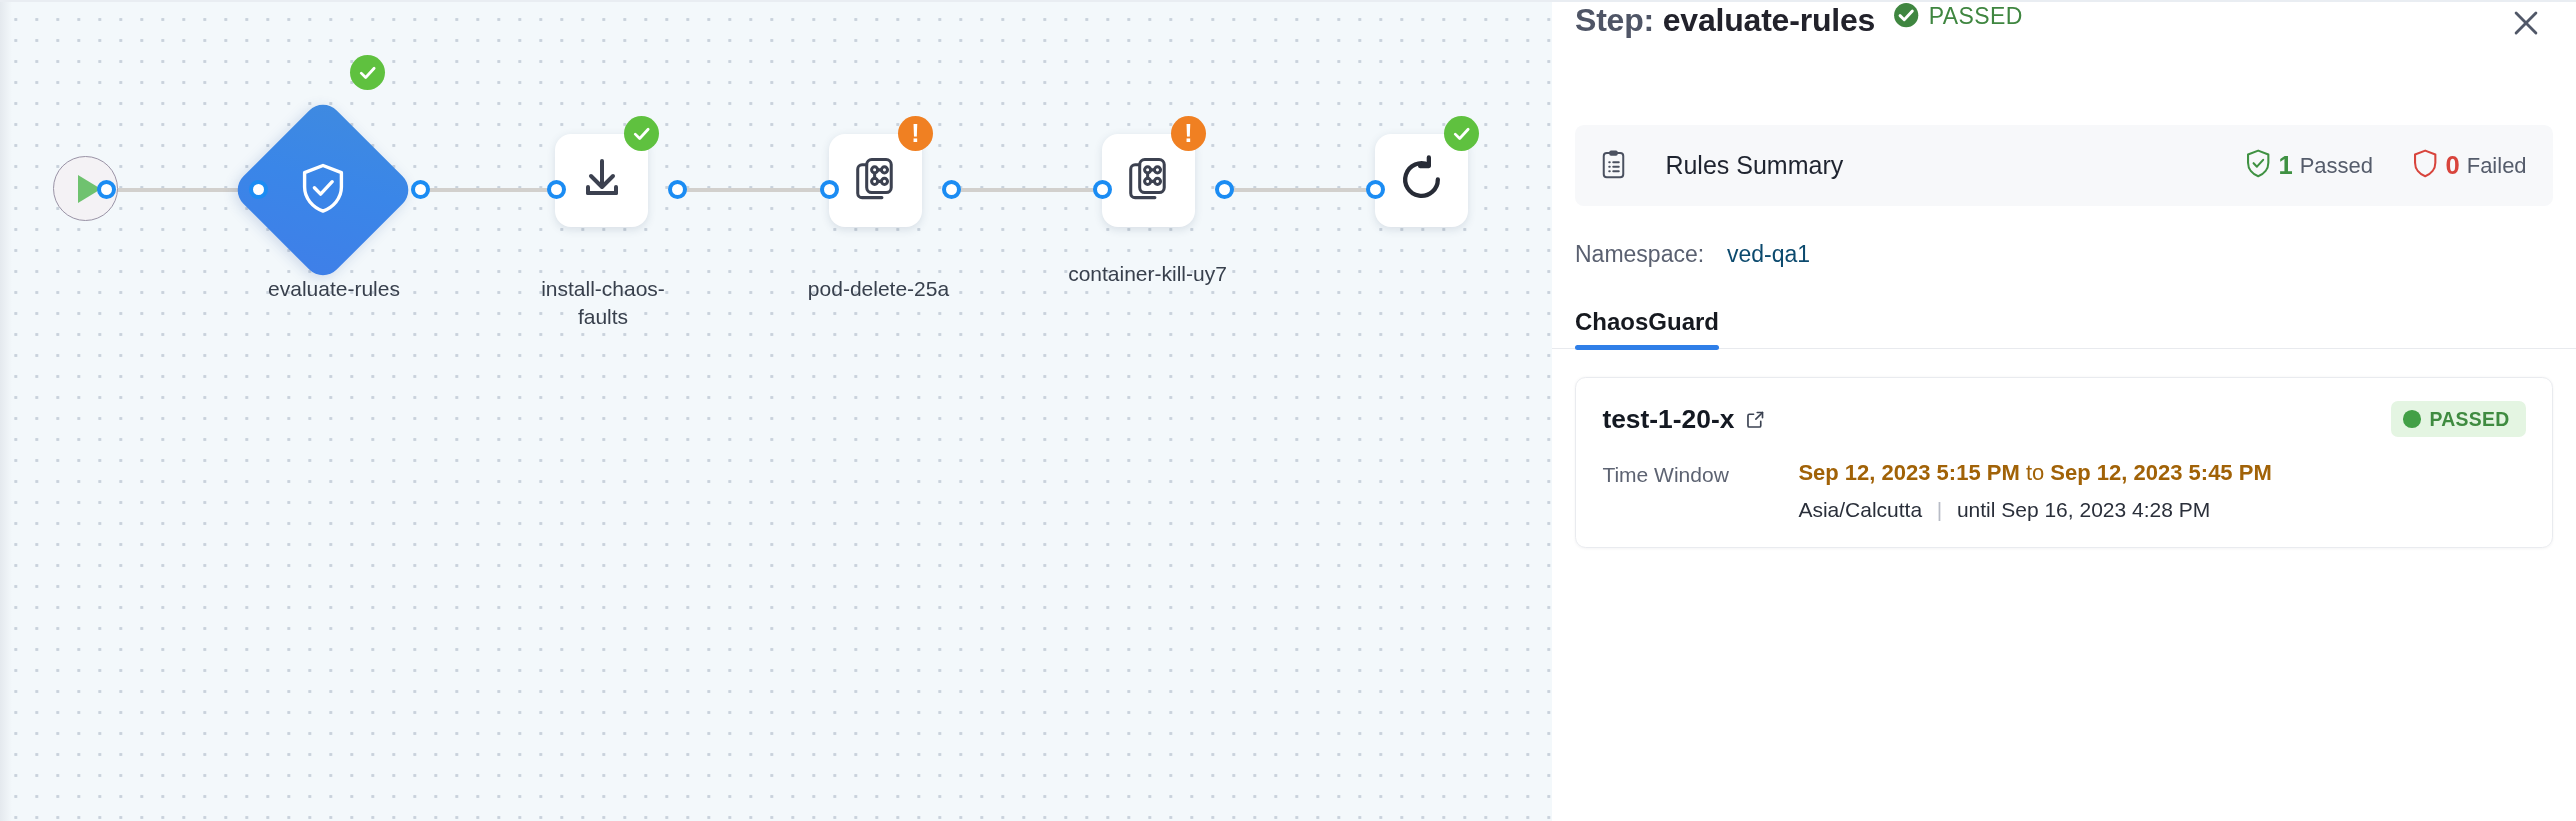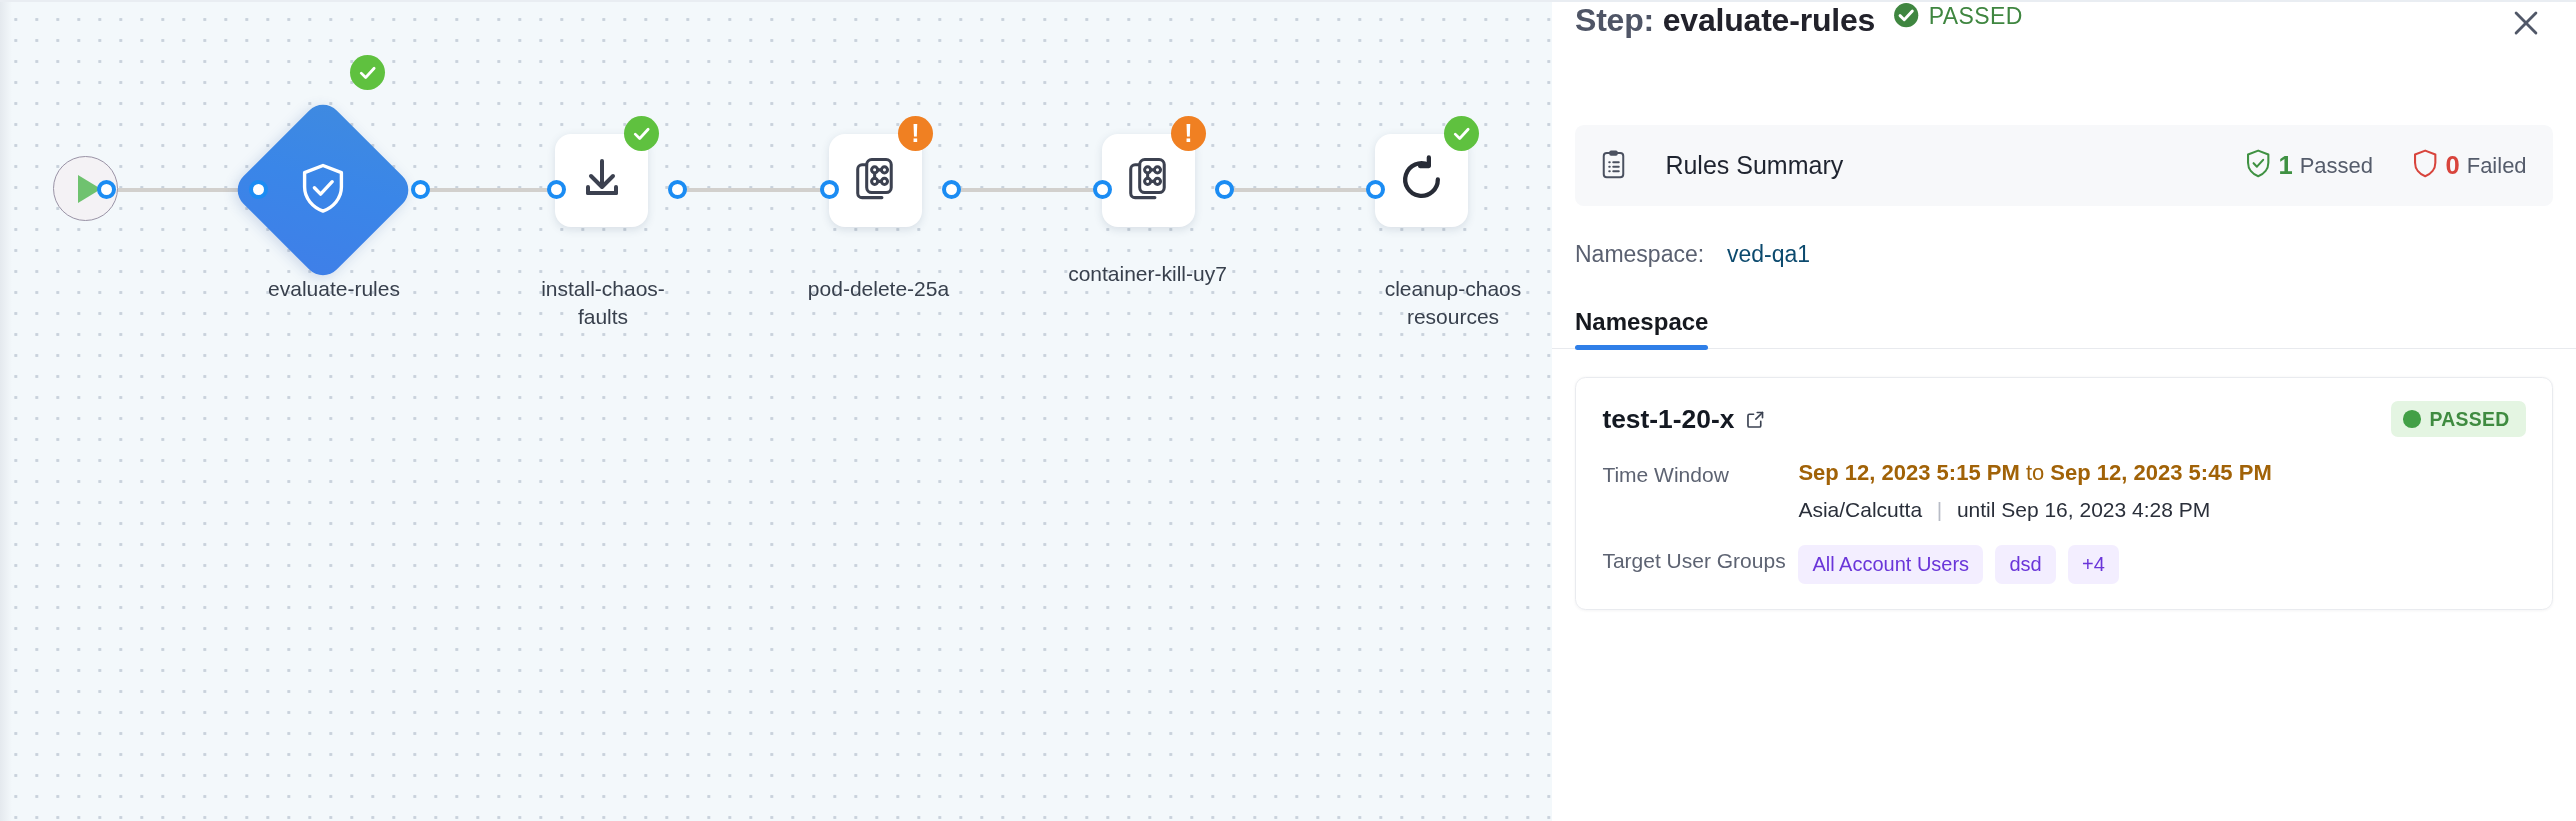--- a/index.html
+++ b/index.html
@@ -283,22 +283,20 @@
           </svg>
         </span>
       </div>
       <div class="badge ok" style="left:69px;top:-17.6px;">
         <svg width="19.4" height="19.4" viewBox="0 0 24 24" fill="none" stroke="#ffffff" stroke-width="3.4" stroke-linecap="round" stroke-linejoin="round">
             <path d="M4 12.5 L9.5 18 L20 6.5"></path>
           </svg>
       </div>
     </div>
     <div class="port" style="left:1366px;"></div>
-    <div class="node-label" style="left:1358px;top:273px;width:190px;">cleanup-chaos
-resources</div>
   </div>
 
   <div class="panel">
 
     <div class="panel-head">
       <div class="panel-title">
         <span class="lab">Step:</span>
         <span>evaluate-rules</span>
       </div>
       <div class="head-status">
@@ -360,21 +358,21 @@
     <div class="meta">
       <div class="meta-row">
         <div class="meta-key">Namespace:</div>
         <div class="meta-val">
           <span class="plain">ved-qa1</span>
         </div>
       </div>
     </div>
 
     <div class="tabs">
-      <div class="tab active">Namespace</div>
+      <div class="tab active">ChaosGuard</div>
     </div>
 
     <div class="test-card">
       <div class="test-head">
         <span class="test-name">test-1-20-x</span>
         <span class="ext-link">
           <svg width="21" height="21" viewBox="0 0 24 24" fill="none" stroke="#3b4252" stroke-width="1.9" stroke-linecap="round" stroke-linejoin="round">
             <path d="M14 4 H20 V10"></path>
               <path d="M20 4 L12.4 11.6"></path>
             <path d="M18 14.2 V19 A1.6 1.6 0 0 1 16.4 20.6 H5 A1.6 1.6 0 0 1 3.4 19 V7.6 A1.6 1.6 0 0 1 5 6 H9.8"></path>
@@ -395,25 +393,17 @@
             <span class="b">Sep 12, 2023 5:45 PM</span>
           </div>
           <div class="kv-sub">
             <span>Asia/Calcutta</span>
             <span class="sep">|</span>
             <span>until Sep 16, 2023 4:28 PM</span>
           </div>
         </div>
       </div>
 
-      <div class="kv">
-        <div class="kv-key">Target User Groups</div>
-        <div class="tags">
-          <span class="tag">All Account Users</span>
-          <span class="tag">dsd</span>
-          <span class="tag">+4</span>
-        </div>
-      </div>
     </div>
 
   </div>
 </div>
 
 
 </body></html>

